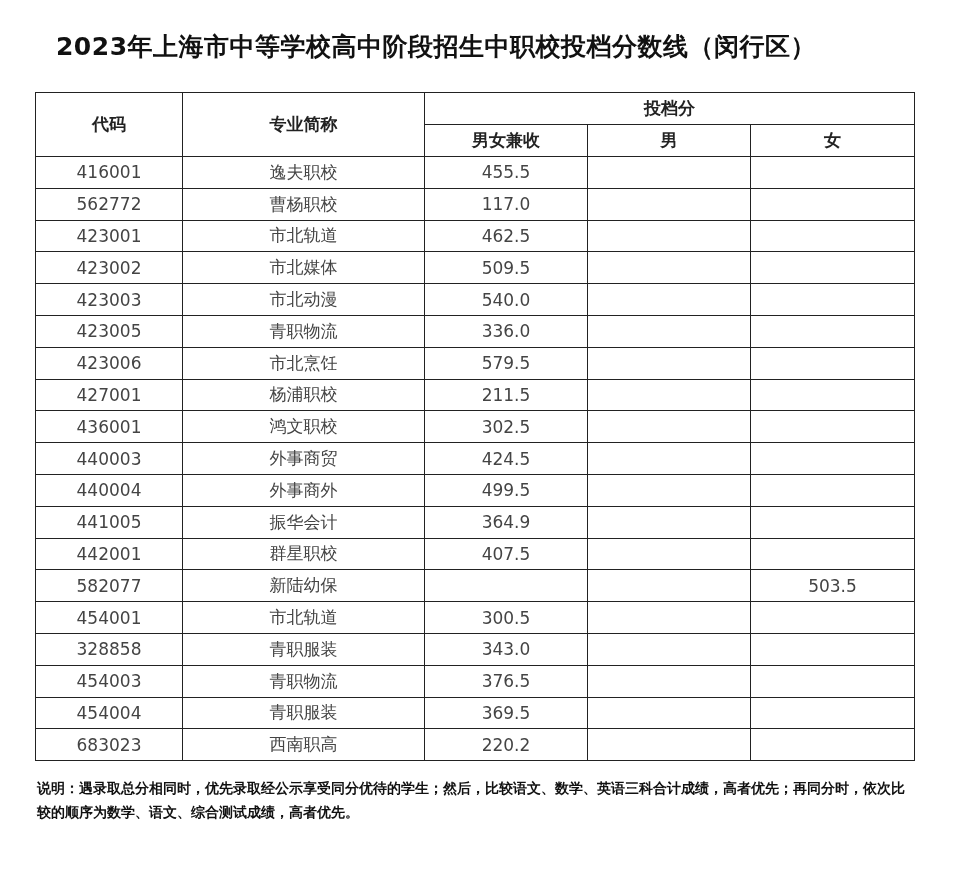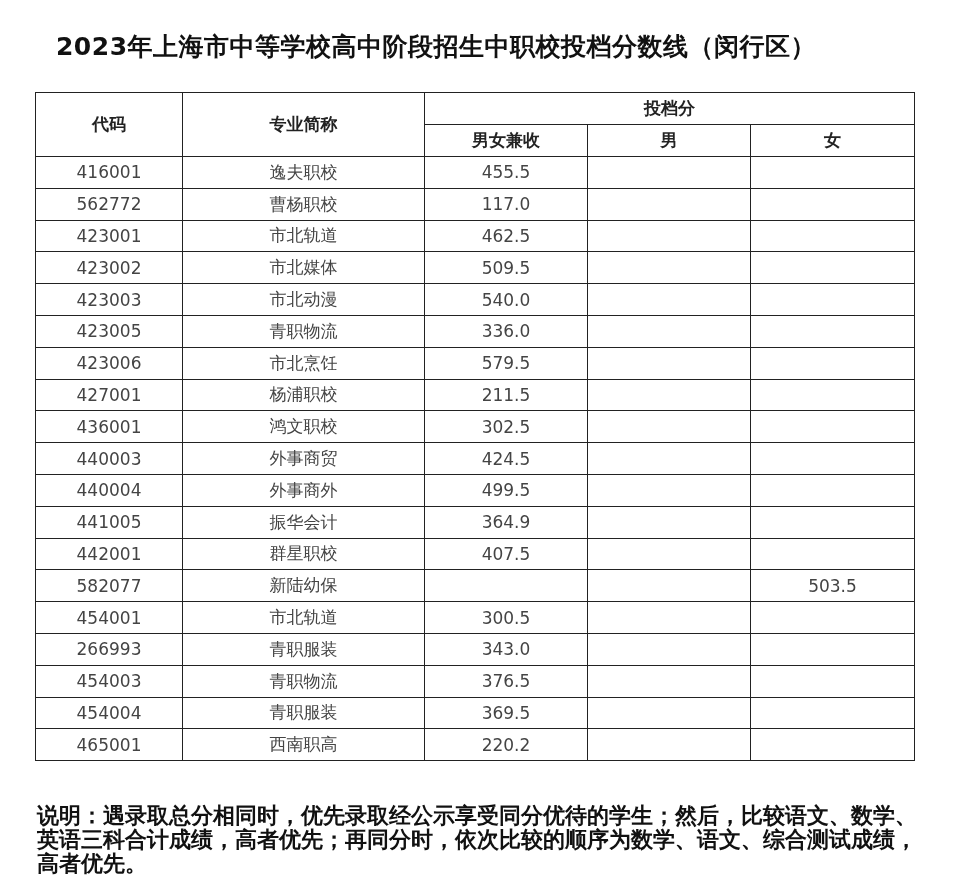--- a/index.html
+++ b/index.html
@@ -5,21 +5,21 @@
   html, body { margin: 0; padding: 0; background: #ffffff; }
   body { width: 954px; height: 883px; position: relative; font-family: "DejaVu Sans", "Liberation Sans", sans-serif; color: #222; }
   .title { position: absolute; top: 30px; left: 0; width: 872px; text-align: center; font-size: 25px; font-weight: bold; color: #111; letter-spacing: 0.5px; }
   table.scores { position: absolute; top: 92px; left: 35px; width: 879px; border-collapse: collapse; table-layout: fixed; }
   table.scores td, table.scores th { border: 1.5px solid #222; text-align: center; padding: 0; font-size: 17px; color: #444; font-weight: normal; }
   table.scores th { color: #222; font-weight: bold; font-size: 17px; }
   .h1 th { height: 31px; }
   .h2 th { height: 31px; margin-top: 27px; }
   .row td { height: 30.8px; }
   col.c1 { width: 147px; } col.c2 { width: 242px; } col.c3 { width: 163px; } col.c4 { width: 163px; } col.c5 { width: 164px; }
-  .note { position: absolute; top: 804px; left: 37px; width: 880px; font-size: 22px; font-weight: bold; color: #111; line-height: 24px; }
+  .note { position: absolute; top: 776px; left: 37px; width: 880px; font-size: 14px; font-weight: bold; color: #111; line-height: 24px; }
 </style>
 </head>
 <body>
 
 <div class="title">2023年上海市中等学校高中阶段招生中职校投档分数线（闵行区）</div>
 
 <table class="scores">
   <colgroup>
       <col class="c1">
       <col class="c2">
@@ -139,42 +139,42 @@
         <td>503.5</td>
       </tr>
       <tr class="row">
         <td>454001</td>
         <td>市北轨道</td>
         <td>300.5</td>
         <td></td>
         <td></td>
       </tr>
       <tr class="row">
-        <td>266993</td>
+        <td>328858</td>
         <td>青职服装</td>
         <td>343.0</td>
         <td></td>
         <td></td>
       </tr>
       <tr class="row">
         <td>454003</td>
         <td>青职物流</td>
         <td>376.5</td>
         <td></td>
         <td></td>
       </tr>
       <tr class="row">
         <td>454004</td>
         <td>青职服装</td>
         <td>369.5</td>
         <td></td>
         <td></td>
       </tr>
       <tr class="row">
-        <td>465001</td>
+        <td>683023</td>
         <td>西南职高</td>
         <td>220.2</td>
         <td></td>
         <td></td>
       </tr>
     </tbody>
 </table>
 
 <div class="note">说明：遇录取总分相同时，优先录取经公示享受同分优待的学生；然后，比较语文、数学、英语三科合计成绩，高者优先；再同分时，依次比较的顺序为数学、语文、综合测试成绩，高者优先。</div>
 

